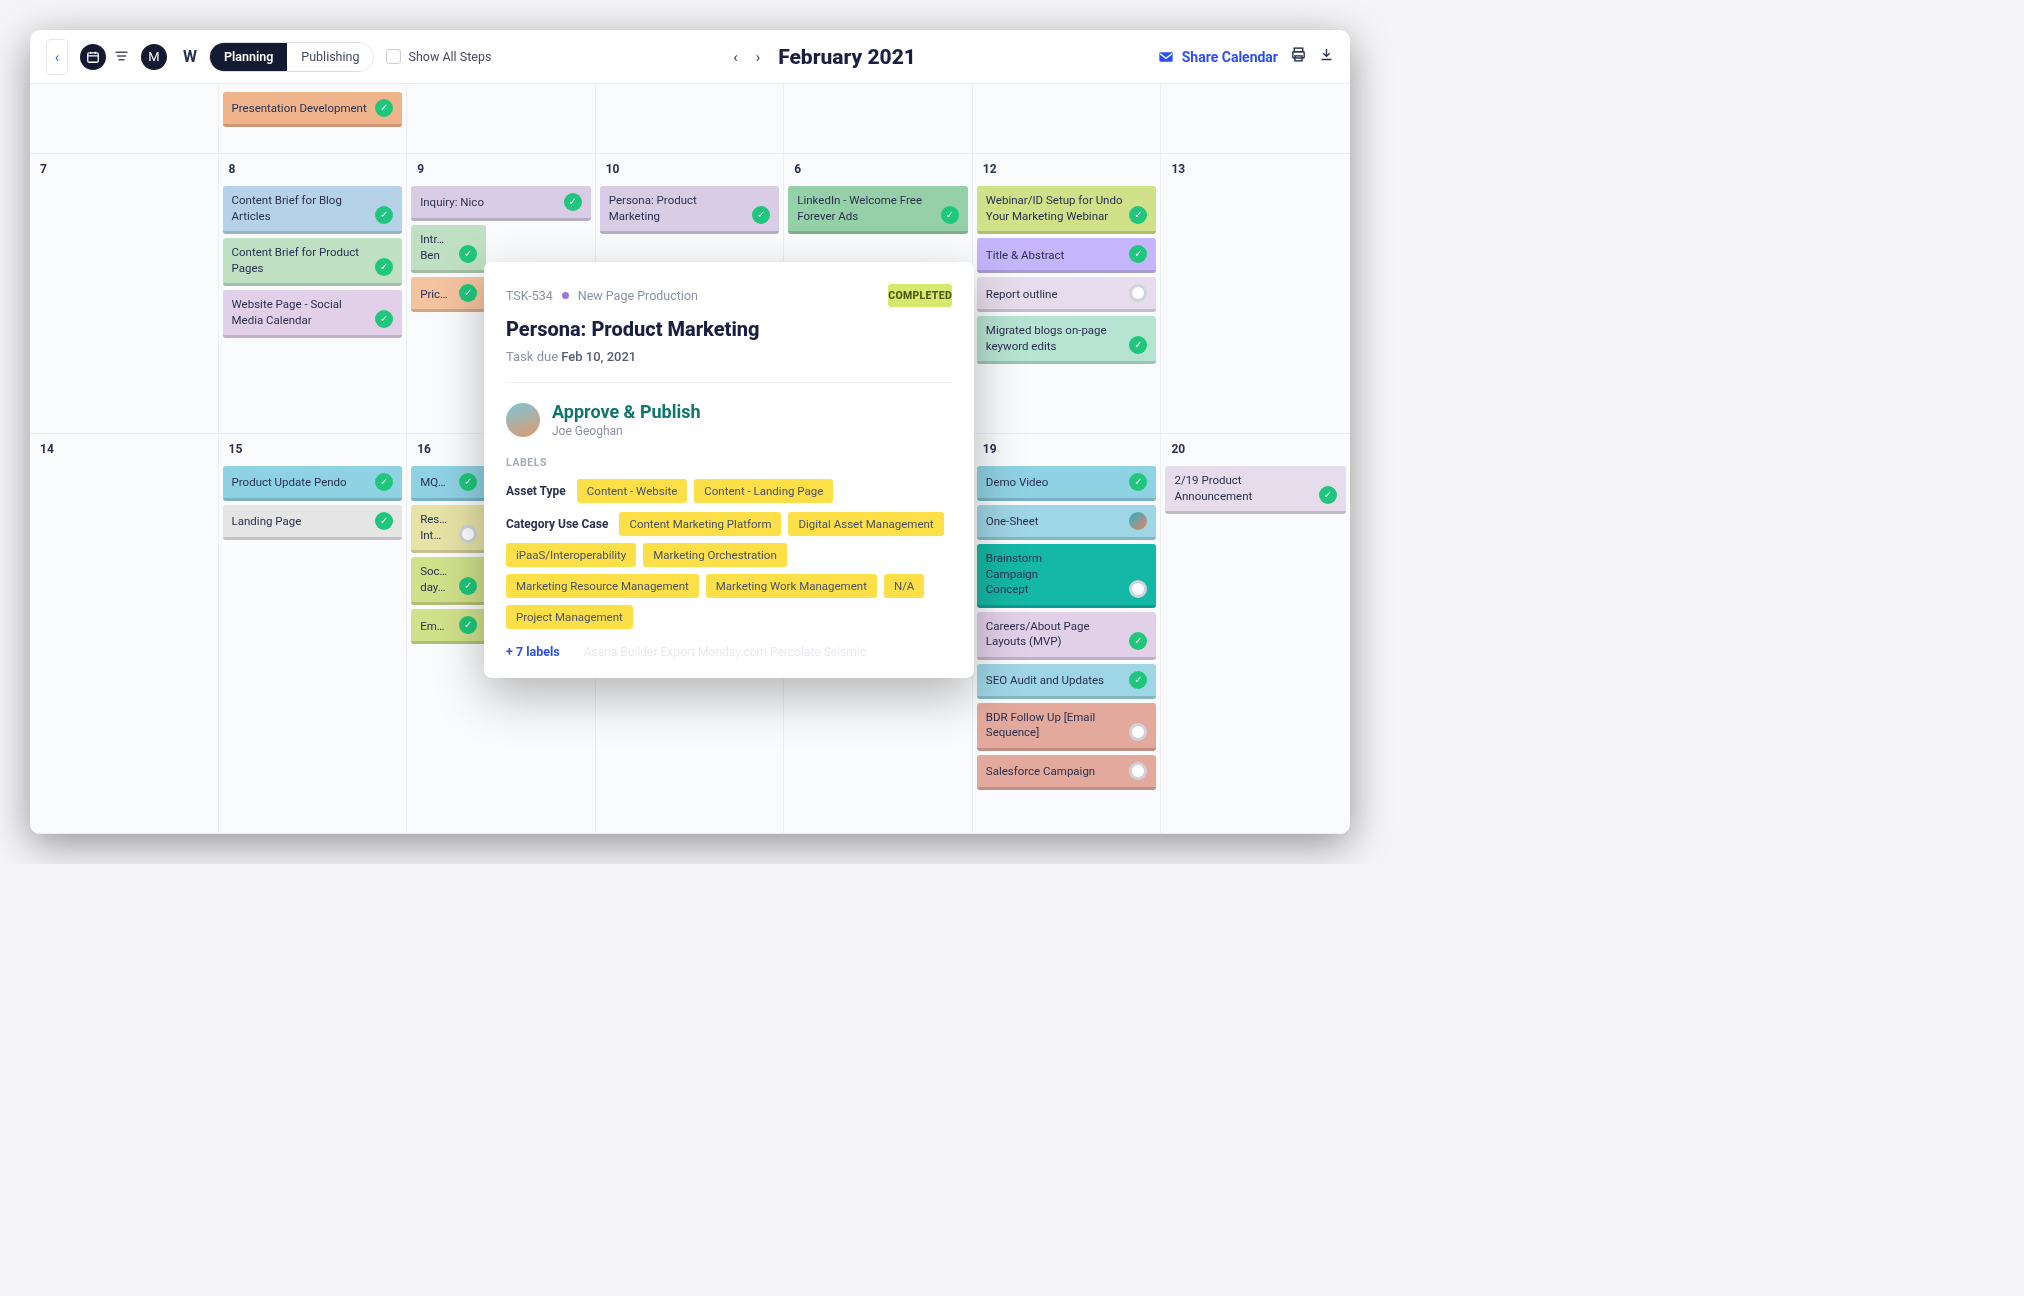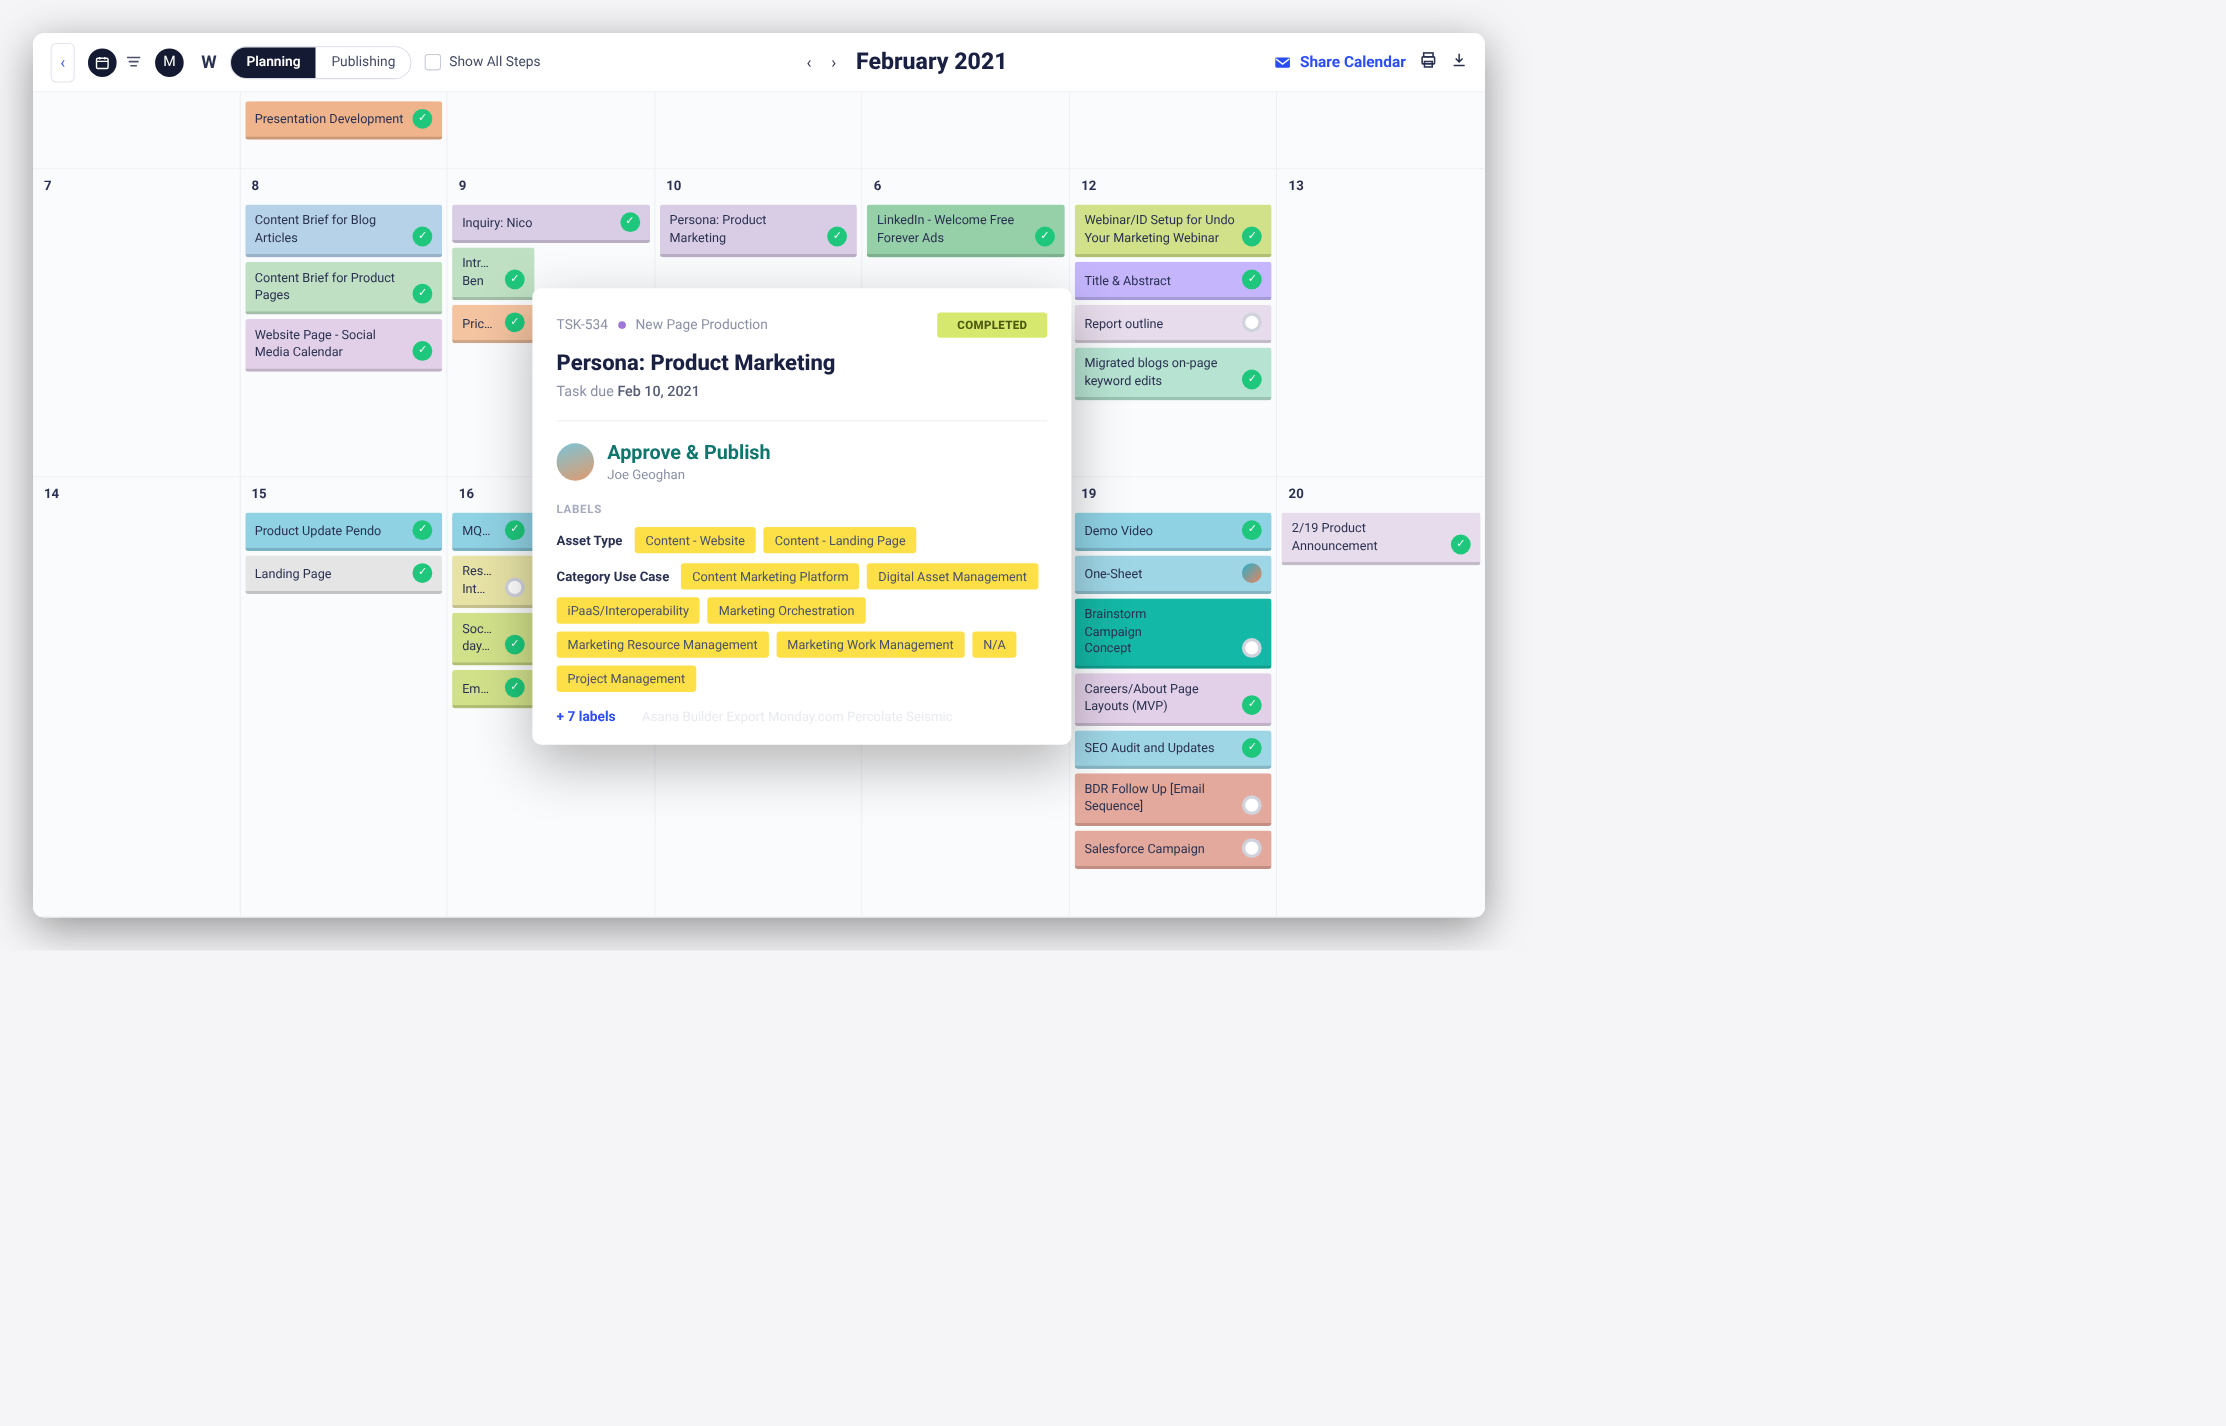--- a/index.html
+++ b/index.html
@@ -37,21 +37,21 @@
   .avatar.photo{background:linear-gradient(135deg,#27b0c9,#e8845e)}
   .avatar.photo::after{display:none}
   .tasks-stack{padding-top:28px}
   .tasks-stack.nopad{padding-top:4px}
 
   
   .pop{position:absolute;top:232px;left:454px;width:490px;background:#fff;border-radius:8px;box-shadow:0 18px 50px rgba(0,0,0,.28);padding:22px 22px 18px;z-index:20}
   .pop::before{content:"";position:absolute;top:-10px;left:150px;border:10px solid transparent;border-bottom-color:#fff}
   .pop-hdr{display:flex;align-items:center;gap:9px;font-size:12.5px;color:#8a91a6}
   .dot{width:7px;height:7px;border-radius:50%;background:#9e76d8}
-  .stat{margin-left:auto;background:#d7e86e;color:#4c5a11;font-weight:800;font-size:10.5px;padding:5px 18px;border-radius:3px;letter-spacing:.3px}
+  .stat{margin-left:auto;background:#d7e86e;color:#4c5a11;font-weight:800;font-size:10.5px;padding:5px 0;border-radius:3px;letter-spacing:.3px}
   .pop h2{font-size:20px;font-weight:800;color:#1a2042;margin-top:10px}
   .due{color:#8a91a6;font-size:13px;margin-top:8px}
   .due b{color:#555c73;font-weight:500}
   .hr{height:1px;background:#edeff4;margin:18px 0}
   .assignee{display:flex;gap:12px;align-items:center}
   .av-lg{width:34px;height:34px;border-radius:50%;background:linear-gradient(160deg,#7cc4d6,#e09a6e)}
   .assignee .name{font-weight:700;font-size:18px;color:#0f766e}
   .assignee .who{color:#8a91a6;font-size:12px;margin-top:2px}
   .lbl-hdr{color:#a6abbd;font-size:10.5px;font-weight:700;letter-spacing:.6px;margin-top:18px;margin-bottom:10px}
   .lbl-row{display:flex;flex-wrap:wrap;gap:7px 7px;align-items:center;margin-bottom:9px}

